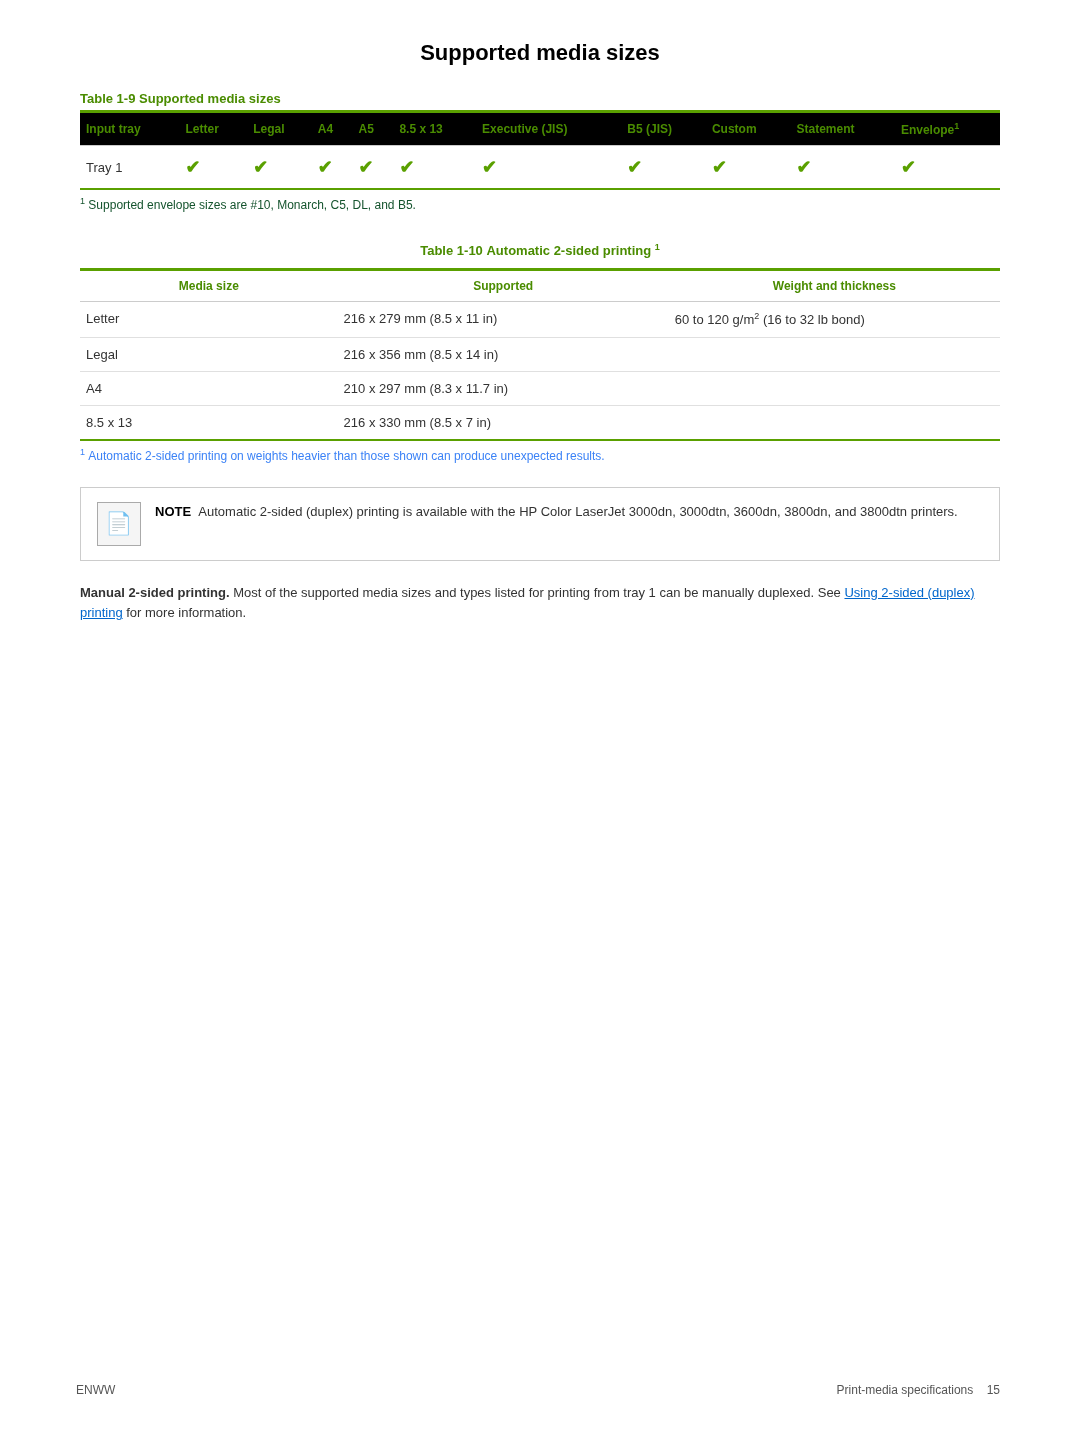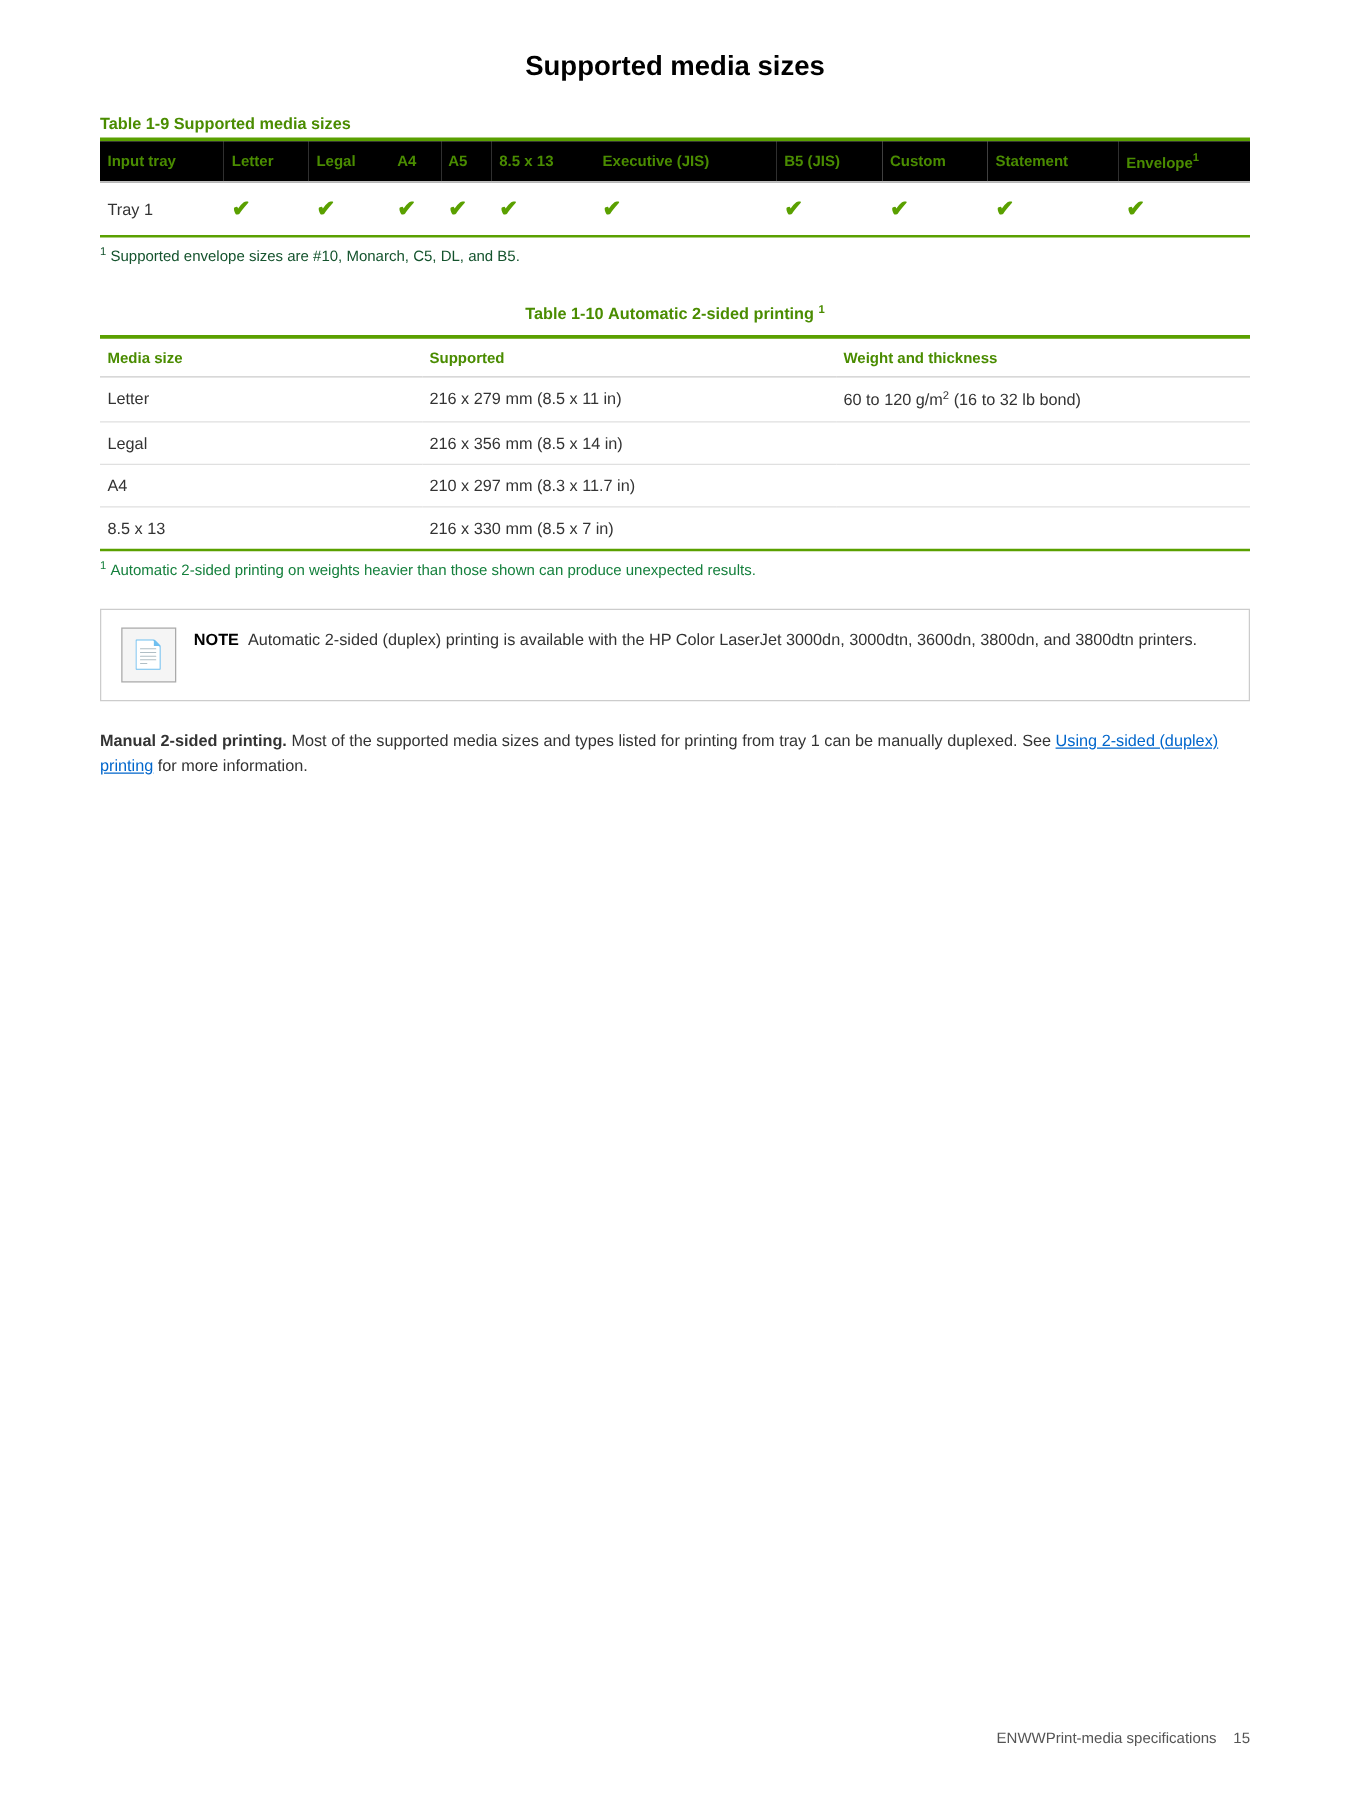--- a/index.html
+++ b/index.html
@@ -97,21 +97,21 @@
       width: 100%;
       border-collapse: collapse;
       margin-bottom: 0;
     }
 
     .auto-table thead tr th {
       color: #4a8c00;
       font-size: 12px;
       font-weight: bold;
       padding: 8px 6px;
-      text-align: left;
+      text-align: center;
       border-bottom: 1px solid #cccccc;
     }
 
     .auto-table tbody tr {
       border-bottom: 1px solid #e0e0e0;
     }
 
     .auto-table tbody tr:last-child {
       border-bottom: none;
     }
@@ -121,21 +121,21 @@
       font-size: 13px;
       vertical-align: top;
     }
 
     .col-media { width: 28%; }
     .col-dim { width: 36%; }
     .col-weight { width: 36%; }
 
     .footnote2 {
       font-size: 12px;
-      color: #15803d;
+      color: #3b82f6;
       margin-top: 6px;
       margin-bottom: 24px;
     }
 
     
     .note-box {
       display: flex;
       align-items: flex-start;
       gap: 14px;
       border: 1px solid #cccccc;
@@ -183,24 +183,24 @@
     .link-text {
       color: #0066cc;
       text-decoration: underline;
       cursor: pointer;
     }
 
     
     .footer {
       position: fixed;
       bottom: 40px;
-      left: 96px;
+      left: 76px;
       right: 80px;
       display: flex;
-      justify-content: flex-end;
+      justify-content: space-between;
       font-size: 12px;
       color: #555555;
     }
 
     sup {
       font-size: 9px;
       vertical-align: super;
     }
 
     .table-label-row {

